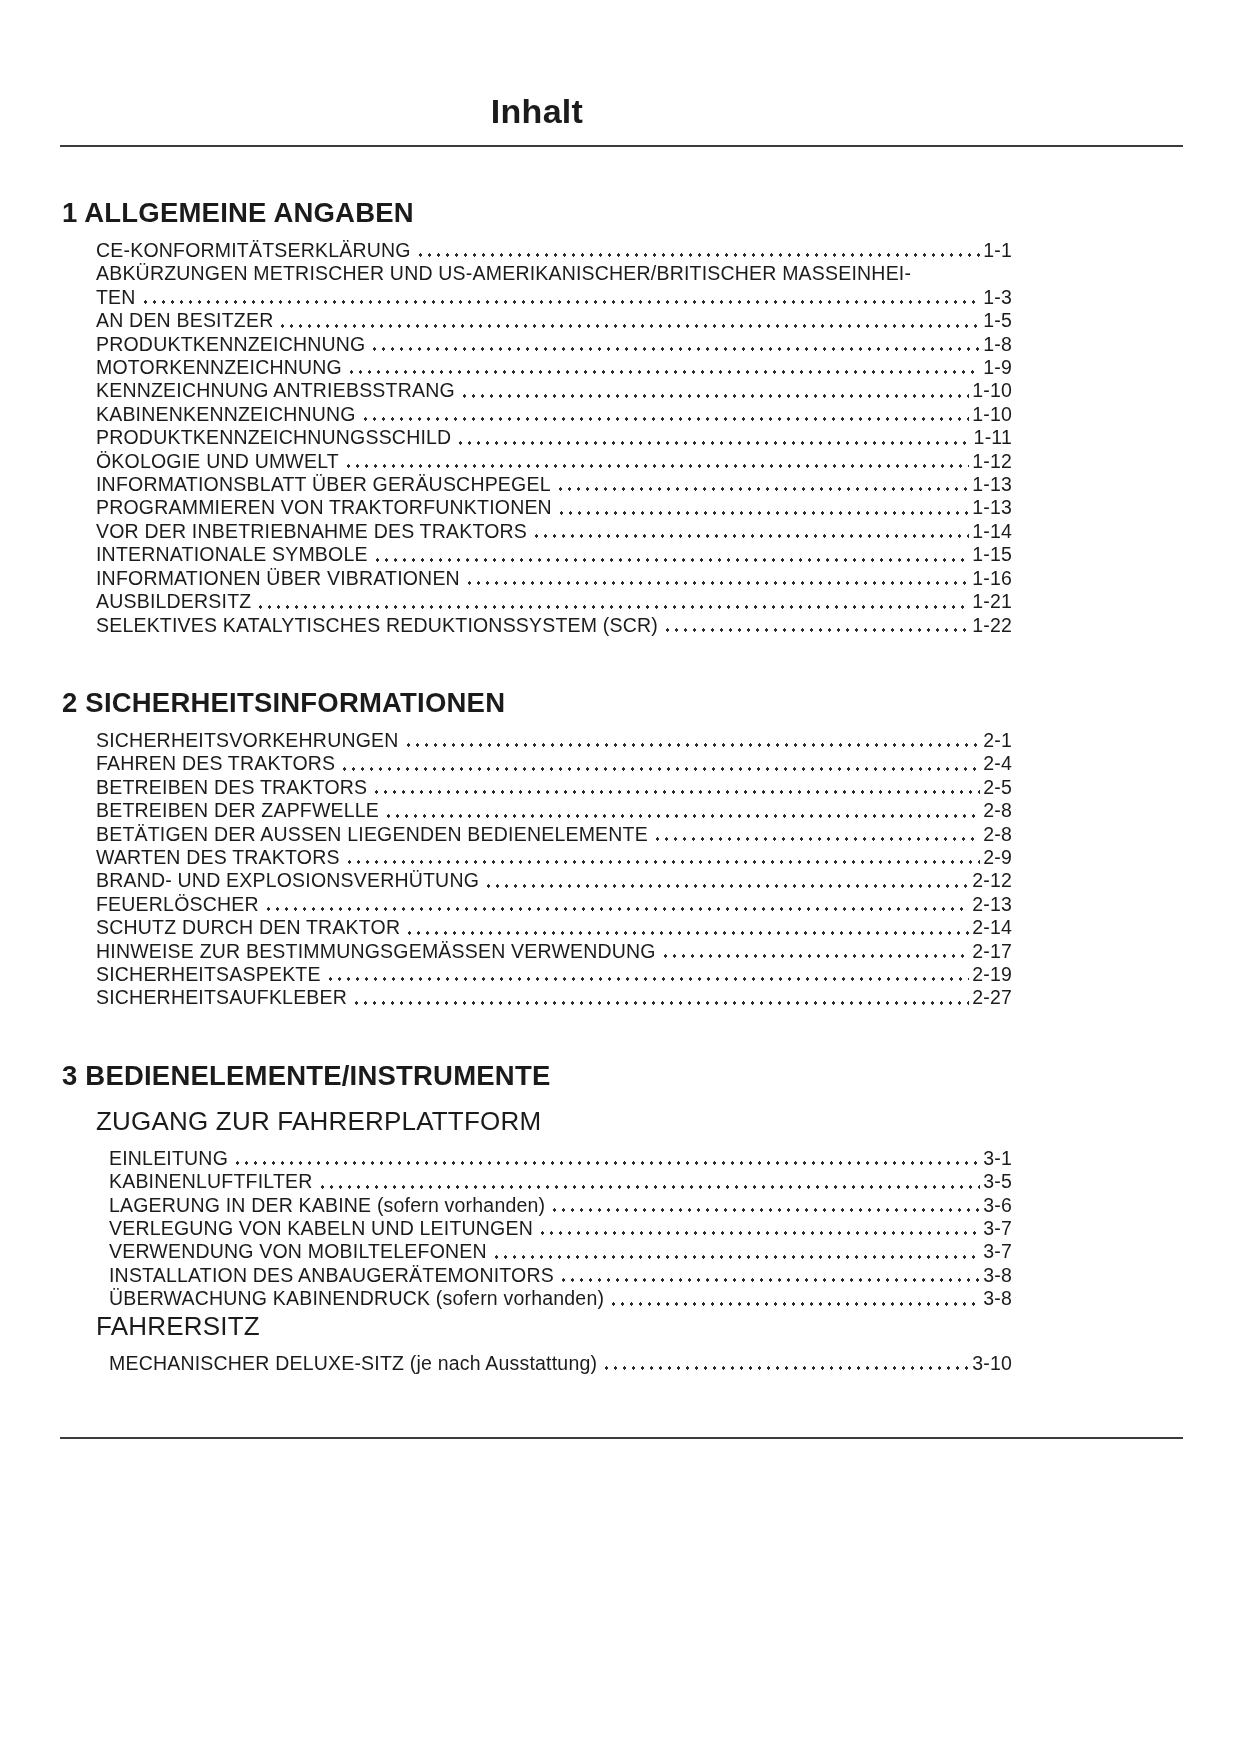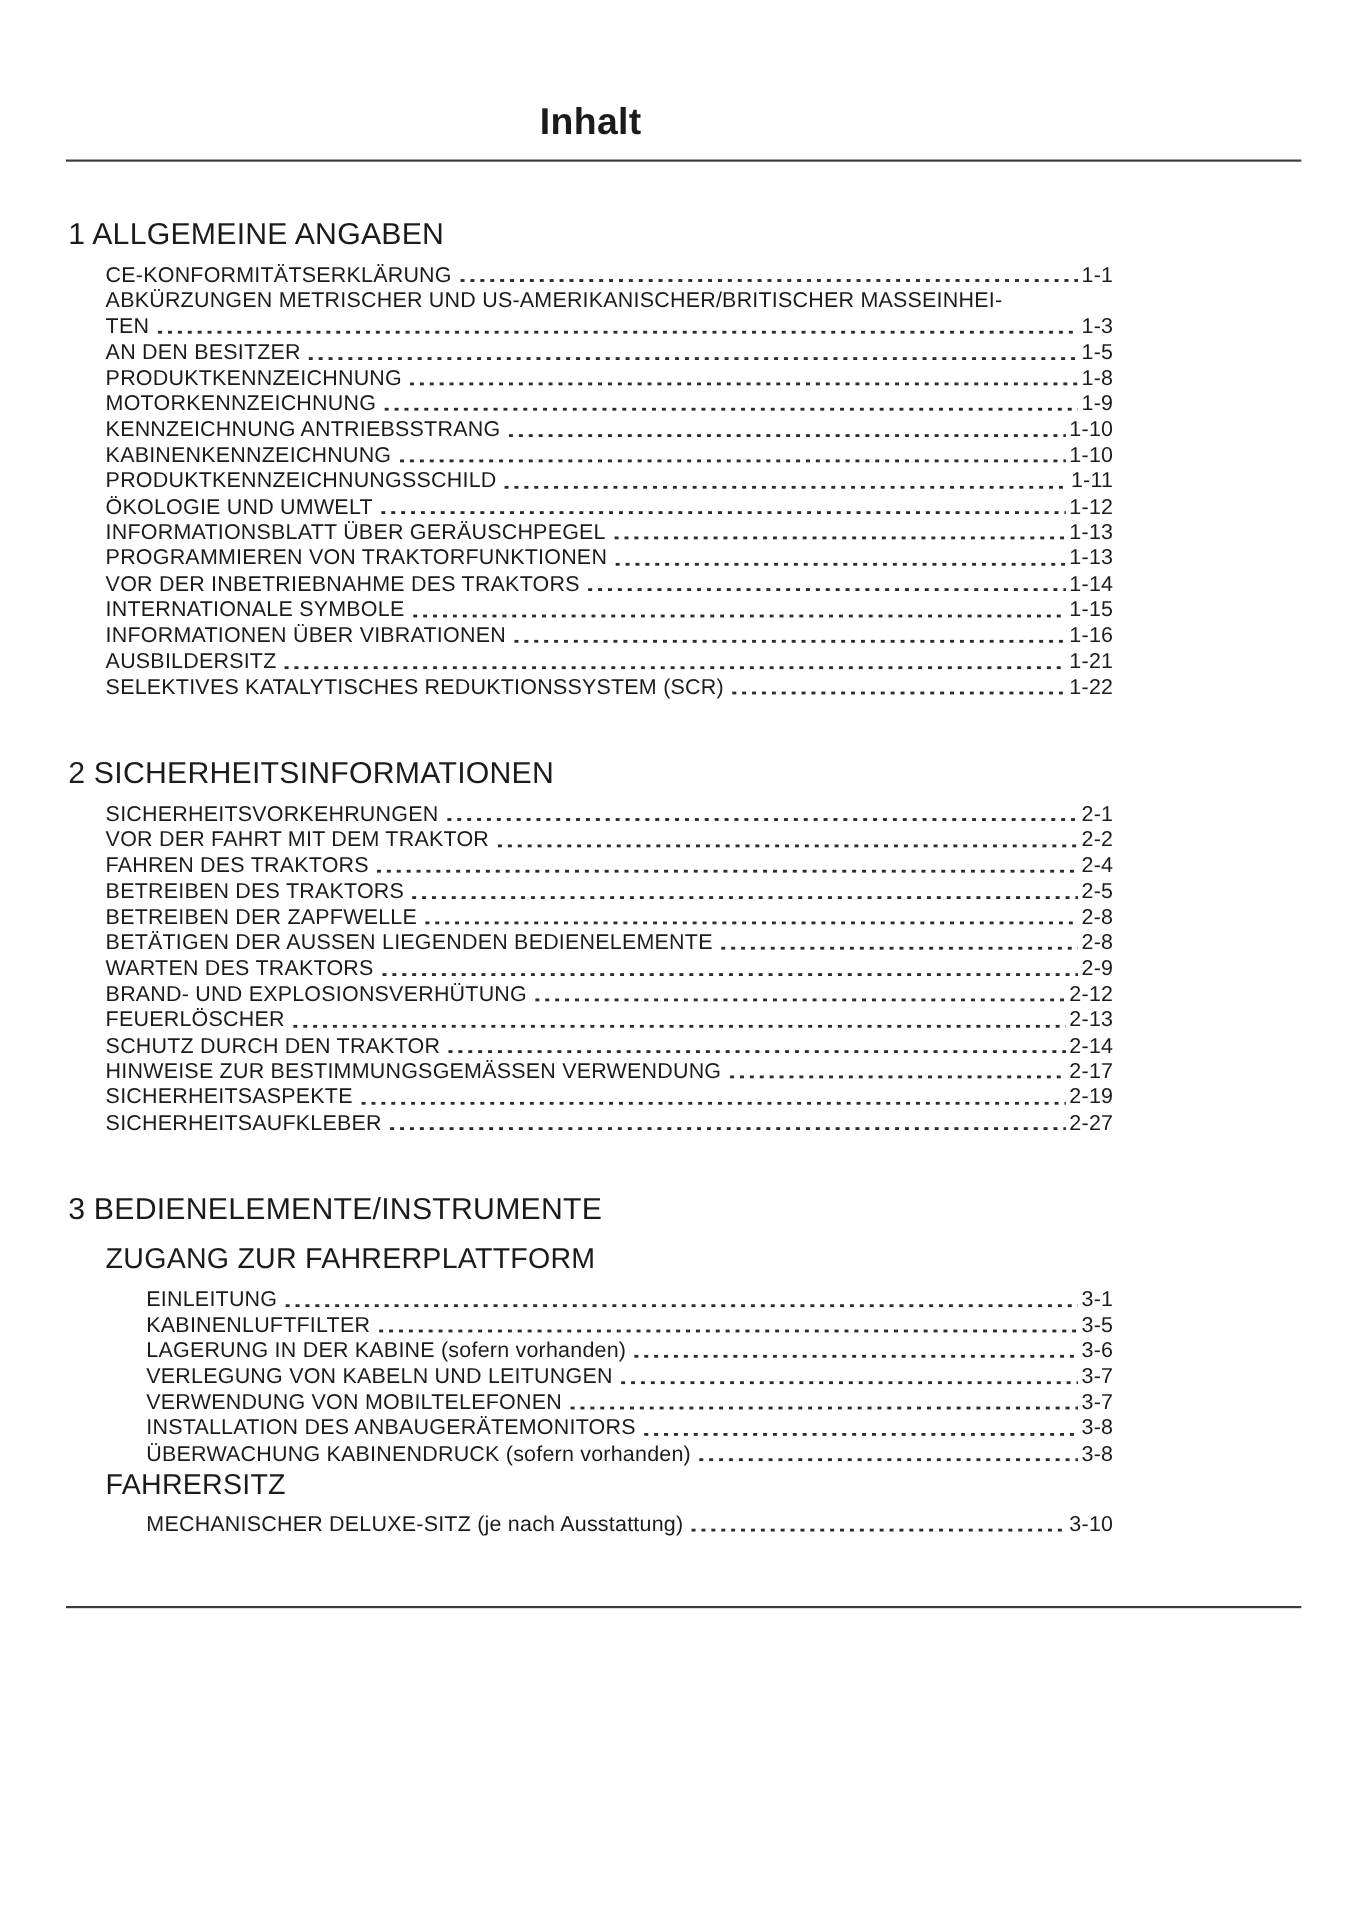--- a/index.html
+++ b/index.html
@@ -32,21 +32,21 @@
     border-top: 2px solid #3c3c3c;
     margin-left: 60px;
     margin-right: 58px;
   }
   .toc {
     margin-left: 62px;
     margin-right: 229px; 
   }
   .section-heading {
     font-size: 27.5px;
-    font-weight: 400;
+    font-weight: 700;
     margin-top: 50px;
     margin-bottom: 10px;
     letter-spacing: 0.2px;
     white-space: nowrap;
   }
   .subsection-heading {
     font-size: 26px;
     font-weight: 400;
     margin-bottom: 10px;
     margin-left: 34px;
@@ -55,21 +55,21 @@
   }
   .section-heading + .subsection-heading {
     margin-top: 14px;
   }
   .entry {
     margin-left: 34px;
     font-size: 19.5px;
     line-height: 23.4px;
   }
   .entry.lvl2 {
-    margin-left: 71px;
+    margin-left: 47px;
   }
   .entry-pre {
     letter-spacing: 0.2px;
   }
   .entry-line {
     display: flex;
     align-items: flex-end;
   }
   .entry-label {
     white-space: nowrap;
@@ -218,27 +218,20 @@
       <div class="section-heading">2 SICHERHEITSINFORMATIONEN</div>
       <div class="entry lvl1">
         <div class="entry-line">
           <span class="entry-label">SICHERHEITSVORKEHRUNGEN</span>
           <span class="dots"></span>
           <span class="entry-page">2-1</span>
         </div>
       </div>
       <div class="entry lvl1">
         <div class="entry-line">
-          <span class="entry-label">VOR DER FAHRT MIT DEM TRAKTOR</span>
-          <span class="dots"></span>
-          <span class="entry-page">2-2</span>
-        </div>
-      </div>
-      <div class="entry lvl1">
-        <div class="entry-line">
           <span class="entry-label">FAHREN DES TRAKTORS</span>
           <span class="dots"></span>
           <span class="entry-page">2-4</span>
         </div>
       </div>
       <div class="entry lvl1">
         <div class="entry-line">
           <span class="entry-label">BETREIBEN DES TRAKTORS</span>
           <span class="dots"></span>
           <span class="entry-page">2-5</span>

